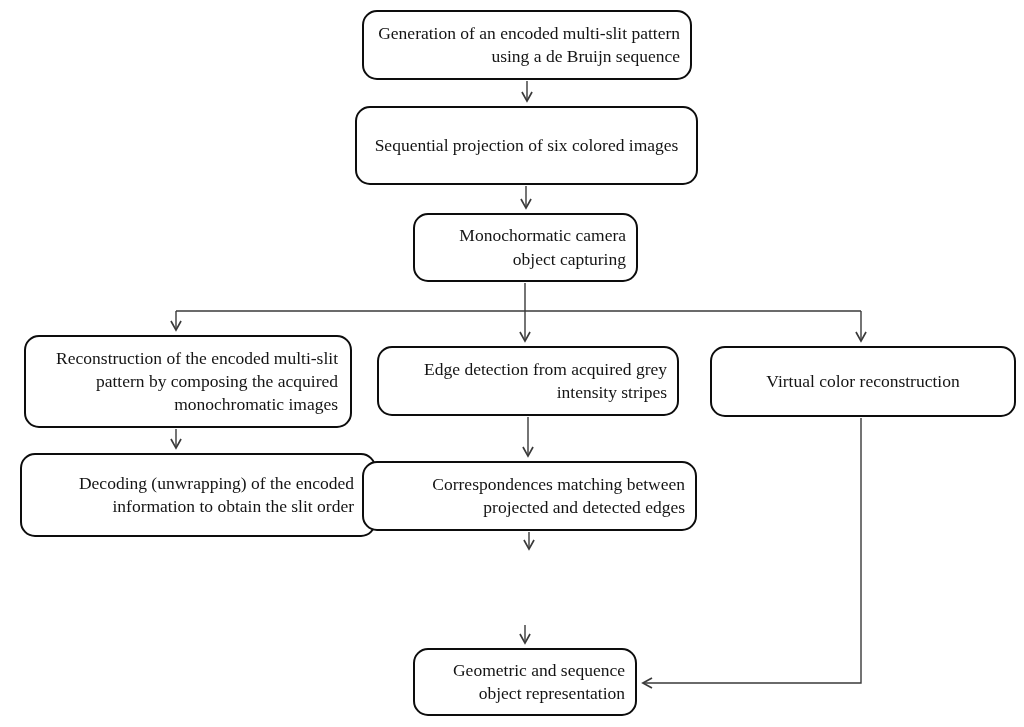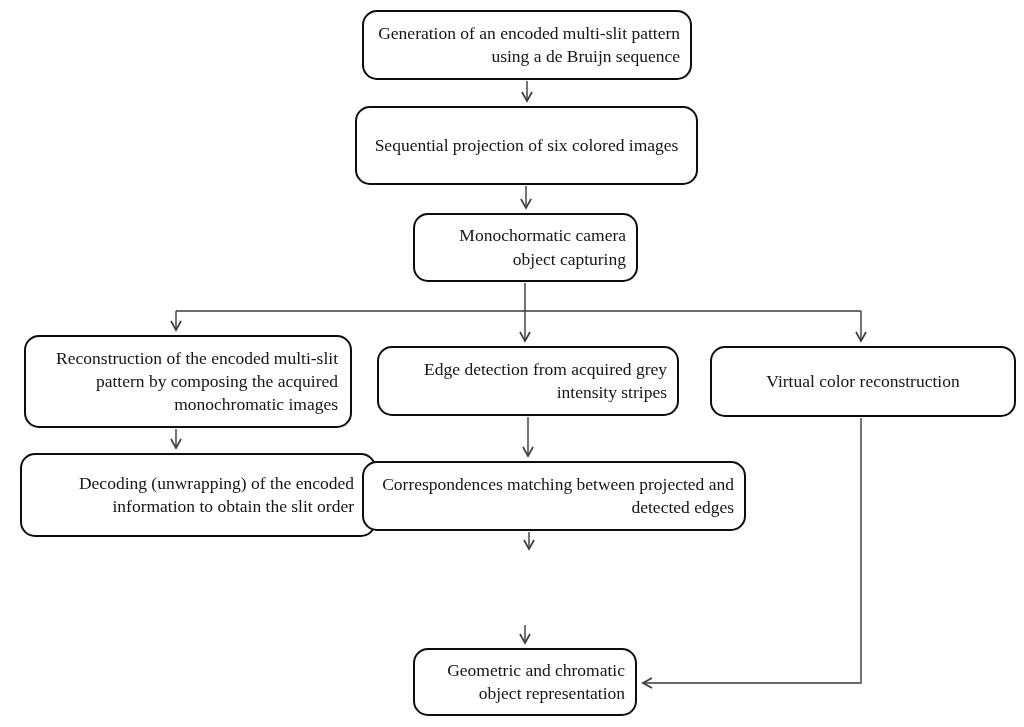--- a/index.html
+++ b/index.html
@@ -37,21 +37,21 @@
     color: #141414;
     padding: 4px 10px;
   }
   #n-generation      { left: 362px; top:  10px; width: 330px; height: 70px; }
   #n-projection      { left: 355px; top: 106px; width: 343px; height: 79px; }
   #n-capture         { left: 413px; top: 213px; width: 225px; height: 69px; }
   #n-reconstruction  { left:  12px; top: 335px; width: 328px; height: 93px; padding: 4px 12px; margin-left: 12px; }
   #n-edge-detection  { left: 377px; top: 346px; width: 302px; height: 70px; }
   #n-virtual-color   { left: 710px; top: 346px; width: 306px; height: 71px; }
   #n-decoding        { left:  20px; top: 453px; width: 356px; height: 84px; padding: 4px 20px; }
-  #n-correspondences { left: 362px; top: 461px; width: 384px; height: 70px; }
+  #n-correspondences { left: 362px; top: 461px; width: 335px; height: 70px; }
   #n-triangulation   { left: 413px; top: 554px; width: 225px; height: 70px; }
   #n-representation  { left: 413px; top: 648px; width: 224px; height: 68px; }
 </style>
 </head>
 <body>
 
 <div class="canvas">
 
   <svg class="connectors" width="1024" height="727" viewBox="0 0 1024 727" xmlns="http://www.w3.org/2000/svg">
     <defs>
@@ -102,16 +102,16 @@
   <div class="node" id="n-decoding">
     <span>Decoding (unwrapping) of the encoded information to obtain the slit order</span>
   </div>
 
   <div class="node" id="n-correspondences">
     <span>Correspondences matching between projected  and detected edges</span>
   </div>
 
 
   <div class="node" id="n-representation">
-    <span>Geometric and chromatic object representation</span>
+    <span>Geometric and sequence object representation</span>
   </div>
 
 </div>
 
 </body></html>

